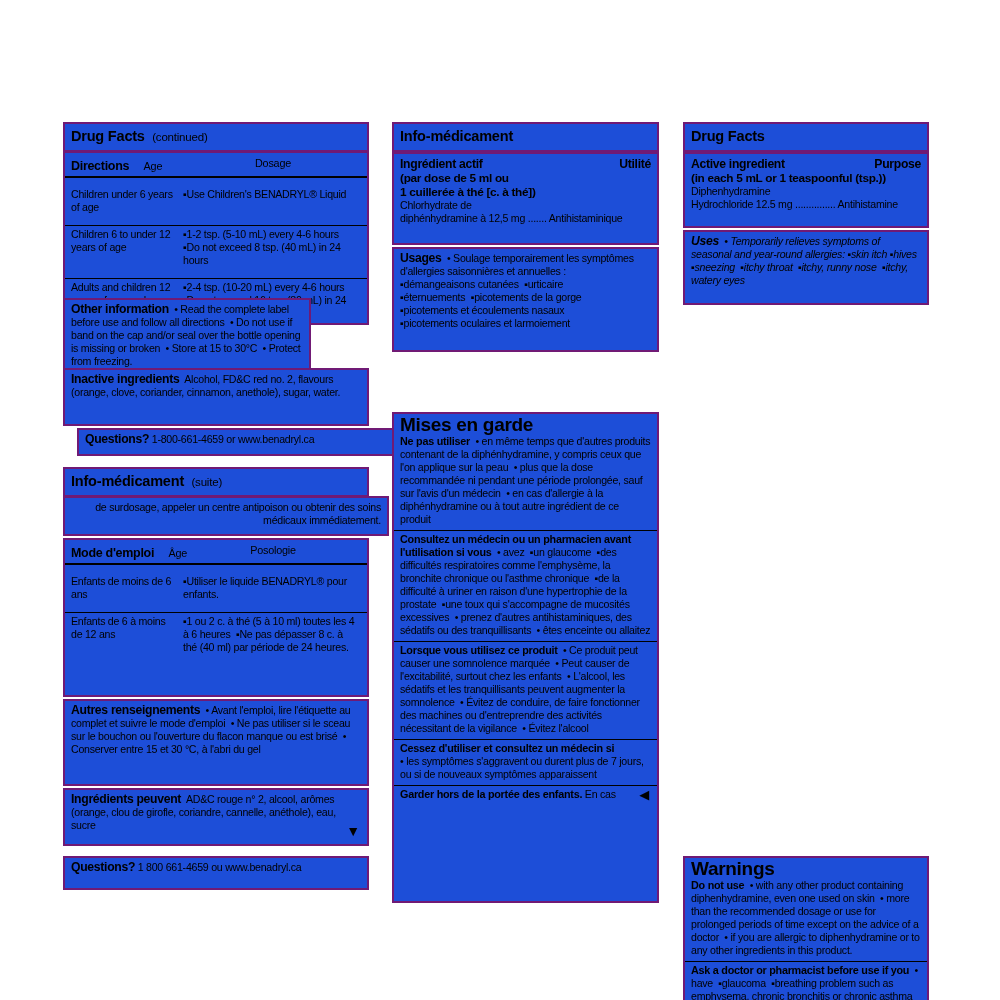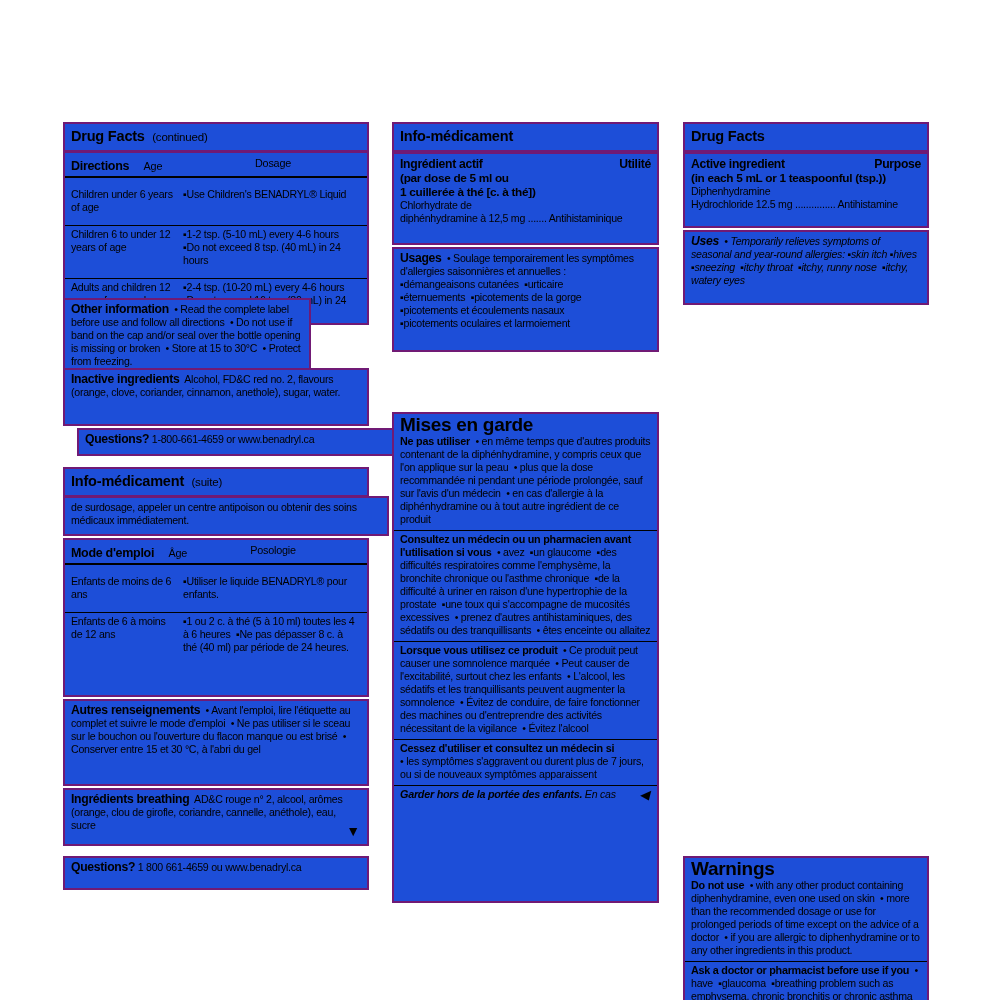--- a/index.html
+++ b/index.html
@@ -27,31 +27,31 @@
   .trow + .trow{border-top:1.5px solid #000;}
   .t-c1{width:118px;box-sizing:border-box;padding-left:6px;padding-right:4px;}
   .t-c2{flex:1;box-sizing:border-box;padding-right:4px;}
   
   .wsec{padding:2px 6px 4px 6px;}
   .wsec + .wsec{border-top:1.5px solid #000;}
   .wtitle{font-weight:bold;font-size:19px;letter-spacing:-0.3px;line-height:17px;padding:2px 6px 0 6px;}
   .hrow{display:flex;justify-content:space-between;align-items:baseline;}
   .arrow{font-size:13px;line-height:13px;}
   .arrow-br{position:absolute;right:7px;bottom:5px;font-size:14px;}
-  .lastline{display:flex;align-items:center;font-style:italic;}
+  .lastline{display:flex;align-items:center;}
   .lastline .arrow{margin-left:auto;padding-right:2px;}
   .rel{position:relative;}
   
   #c1b1{left:63px;top:122px;width:306px;min-height:27px;}
   #c1b2{left:63px;top:151px;width:306px;min-height:145px;}
   #c1b3{left:63px;top:298px;width:248px;min-height:68px;}
   #c1b4{left:63px;top:368px;width:306px;min-height:58px;}
   #c1b5{left:63px;top:428px;width:370px;min-height:28px;margin-left:14px;}
   #c1b6{left:63px;top:467px;width:306px;min-height:27px;}
-  #c1b7{left:63px;top:496px;width:326px;min-height:40px;}
+  #c1b7{left:63px;top:496px;width:326px;min-height:40px;text-align:right;}
   #c1b8{left:63px;top:538px;width:306px;min-height:159px;}
   #c1b9{left:63px;top:699px;width:306px;min-height:87px;}
   #c1b10{left:63px;top:788px;width:306px;min-height:58px;}
   #c1b11{left:63px;top:856px;width:306px;min-height:34px;}
   #c2b1{left:392px;top:122px;width:267px;min-height:28px;}
   #c2b2{left:392px;top:152px;width:267px;min-height:93px;}
   #c2b3{left:392px;top:247px;width:267px;min-height:105px;}
   #c2b4{left:392px;top:354px;width:267px;height:491px;}
   #c3b1{left:683px;top:122px;width:246px;min-height:28px;}
   #c3b2{left:683px;top:152px;width:246px;min-height:76px;}
@@ -121,21 +121,21 @@
     <div class="t-c1 body-txt">Enfants de 6 à moins de 12 ans</div>
     <div class="t-c2 body-txt">▪1 ou 2 c. à thé (5 à 10 ml) toutes les 4 à 6 heures  ▪Ne pas dépasser 8 c. à thé (40 ml) par période de 24 heures.</div>
   </div>
 </div>
 
 <div class="box pad" id="c1b9">
   <div class="body-txt"><span class="lead">Autres renseignements</span><span>  • Avant l'emploi, lire l'étiquette au complet et suivre le mode d'emploi  • Ne pas utiliser si le sceau sur le bouchon ou l'ouverture du flacon manque ou est brisé  • Conserver entre 15 et 30 °C, à l'abri du gel</span></div>
 </div>
 
 <div class="box pad rel" id="c1b10">
-  <div class="body-txt"><span class="lead">Ingrédients breathing</span><span>  AD&amp;C rouge n° 2, alcool, arômes (orange, clou de girofle, coriandre, cannelle, anéthole), eau, sucre</span></div>
+  <div class="body-txt"><span class="lead">Ingrédients peuvent</span><span>  AD&amp;C rouge n° 2, alcool, arômes (orange, clou de girofle, coriandre, cannelle, anéthole), eau, sucre</span></div>
   <span class="arrow-br">▼</span>
 </div>
 
 <div class="box pad" id="c1b11">
   <div class="body-txt"><span class="lead">Questions?</span><span> 1 800 661-4659 ou www.benadryl.ca</span></div>
 </div>
 
 <div class="box pad" id="c2b1">
   <span class="panel-title">Info-médicament</span>
 </div>

